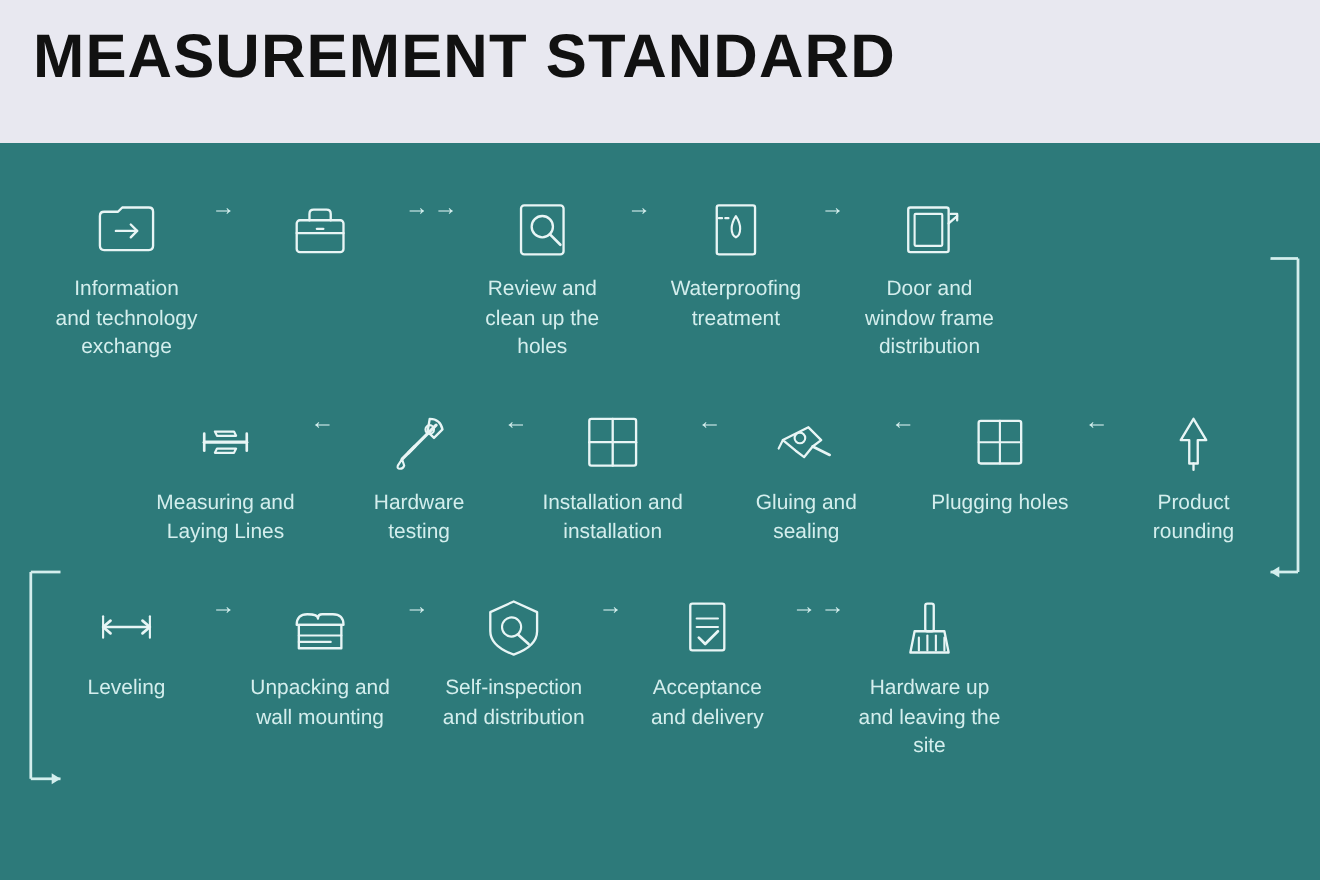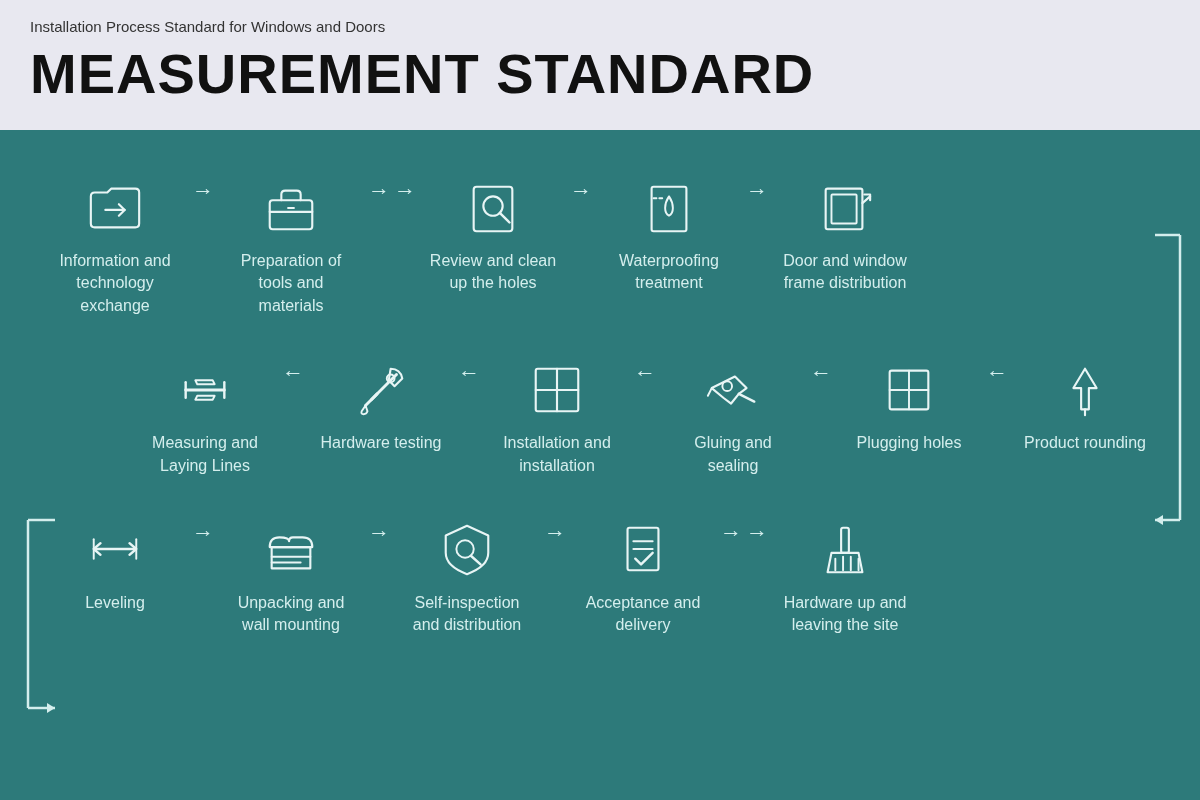--- a/index.html
+++ b/index.html
@@ -70,21 +70,21 @@
       height: 58px;
       stroke: #e8f5f5;
       fill: none;
       stroke-width: 2;
       stroke-linecap: round;
       stroke-linejoin: round;
     }
 
     .step-label {
       color: #d4eeed;
-      font-size: 16px;
+      font-size: 19px;
       text-align: center;
       line-height: 1.4;
       max-width: 130px;
     }
 
     
     .arrow {
       color: #d4eeed;
       font-size: 22px;
       flex-shrink: 0;
@@ -104,21 +104,20 @@
       left: 0;
       width: 1200px;
       height: 670px;
       pointer-events: none;
     }
   </style>
 </head>
 <body>
 
 <div class="header">
-  <div class="header-subtitle">Installation Process Standard for Windows and Doors</div>
   <div class="header-title">MEASUREMENT STANDARD</div>
 </div>
 
 <div class="main">
 
   <svg class="connectors-svg">
 
     <line x1="1155" y1="105" x2="1180" y2="105" stroke="#d4eeed" stroke-width="2.5"></line>
     <line x1="1180" y1="105" x2="1180" y2="390" stroke="#d4eeed" stroke-width="2.5"></line>
     <line x1="1180" y1="390" x2="1155" y2="390" stroke="#d4eeed" stroke-width="2.5"></line>
@@ -151,21 +150,20 @@
     <div class="step">
       <div class="step-icon">
         <svg viewBox="0 0 60 60">
 
           <rect x="8" y="22" width="44" height="30" rx="3" stroke-width="2.2"></rect>
           <path d="M20 22 L20 16 Q20 12 24 12 L36 12 Q40 12 40 16 L40 22" stroke-width="2.2"></path>
           <line x1="8" y1="34" x2="52" y2="34" stroke-width="2.2"></line>
           <line x1="27" y1="30" x2="33" y2="30" stroke-width="2.2"></line>
         </svg>
       </div>
-      <div class="step-label">Preparation of tools and materials</div>
     </div>
 
     <div class="arrow">→</div>
 
 
     <div class="arrow">→</div>
 
     <div class="step">
       <div class="step-icon">
         <svg viewBox="0 0 60 60">

